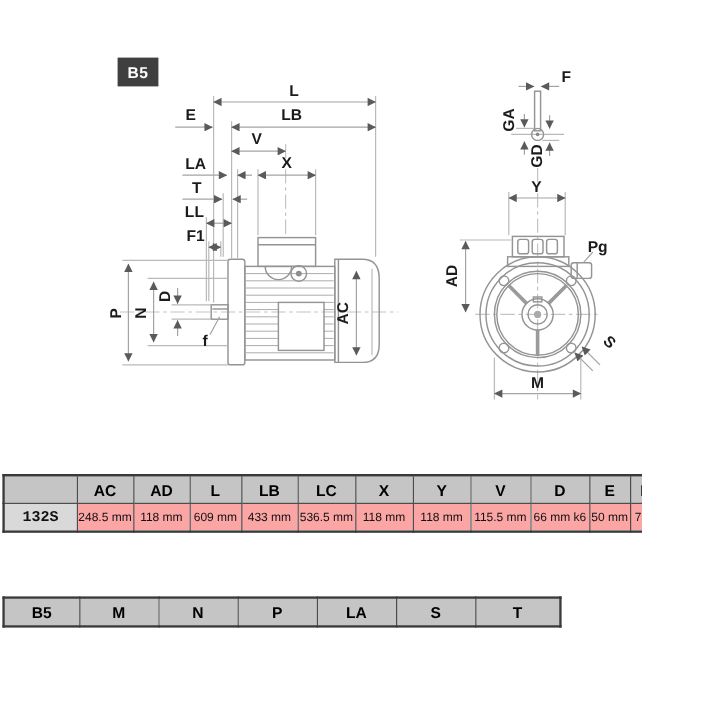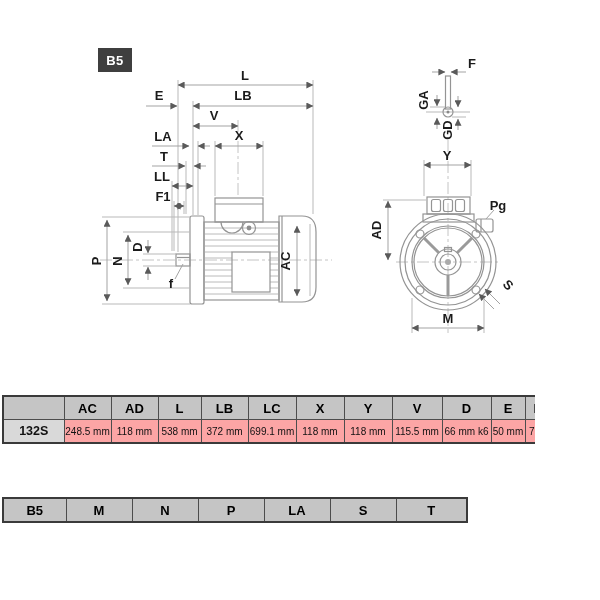--- a/index.html
+++ b/index.html
@@ -18,21 +18,21 @@
   .fin{stroke:#a8a8a8;stroke-width:0.8;}
   .lbl{font-family:"Liberation Sans",sans-serif;font-weight:bold;font-size:13px;fill:#1b1b1b;text-anchor:middle;}
 
   
   table.dimtable{position:absolute;border-collapse:collapse;table-layout:fixed;
                  border:2px solid #3a3a3a;background:#fff;}
   table.dimtable th,table.dimtable td{border:1px solid #4d4d4d;text-align:center;
                  padding:0;overflow:hidden;white-space:nowrap;}
   table.dimtable th{background:#c5c5c5;font-size:13px;font-weight:bold;height:22px;color:#000;}
   table.dimtable td{background:#fca5a5;font-size:10px;height:22px;color:#111;}
-  table.dimtable td.rowlabel{background:#d9d9d9;font-weight:bold;font-size:12.5px;}
+  table.dimtable td.rowlabel{background:#d9d9d9;font-weight:bold;font-size:12.5px;font-family:Liberation Mono, monospace;}
   #table1{left:2px;top:395px;width:597px;}
   #table2{left:2px;top:497px;width:464px;}
 </style>
 </head>
 <body>
 
 <div class="stage">
 
   <div class="badge">B5</div>
 
@@ -247,23 +247,23 @@
       <th>V</th>
       <th>D</th>
       <th>E</th>
       <th>E1</th>
       <th>f</th>
     </tr>
     <tr>
       <td class="rowlabel">132S</td>
       <td>248.5 mm</td>
       <td>118 mm</td>
-      <td>538 mm</td>
-      <td>372 mm</td>
-      <td>699.1 mm</td>
+      <td>609 mm</td>
+      <td>433 mm</td>
+      <td>536.5 mm</td>
       <td>118 mm</td>
       <td>118 mm</td>
       <td>115.5 mm</td>
       <td>66 mm k6</td>
       <td>50 mm</td>
       <td>7 mm</td>
       <td>M12x28 mm</td>
     </tr>
   </tbody>
     </table>

